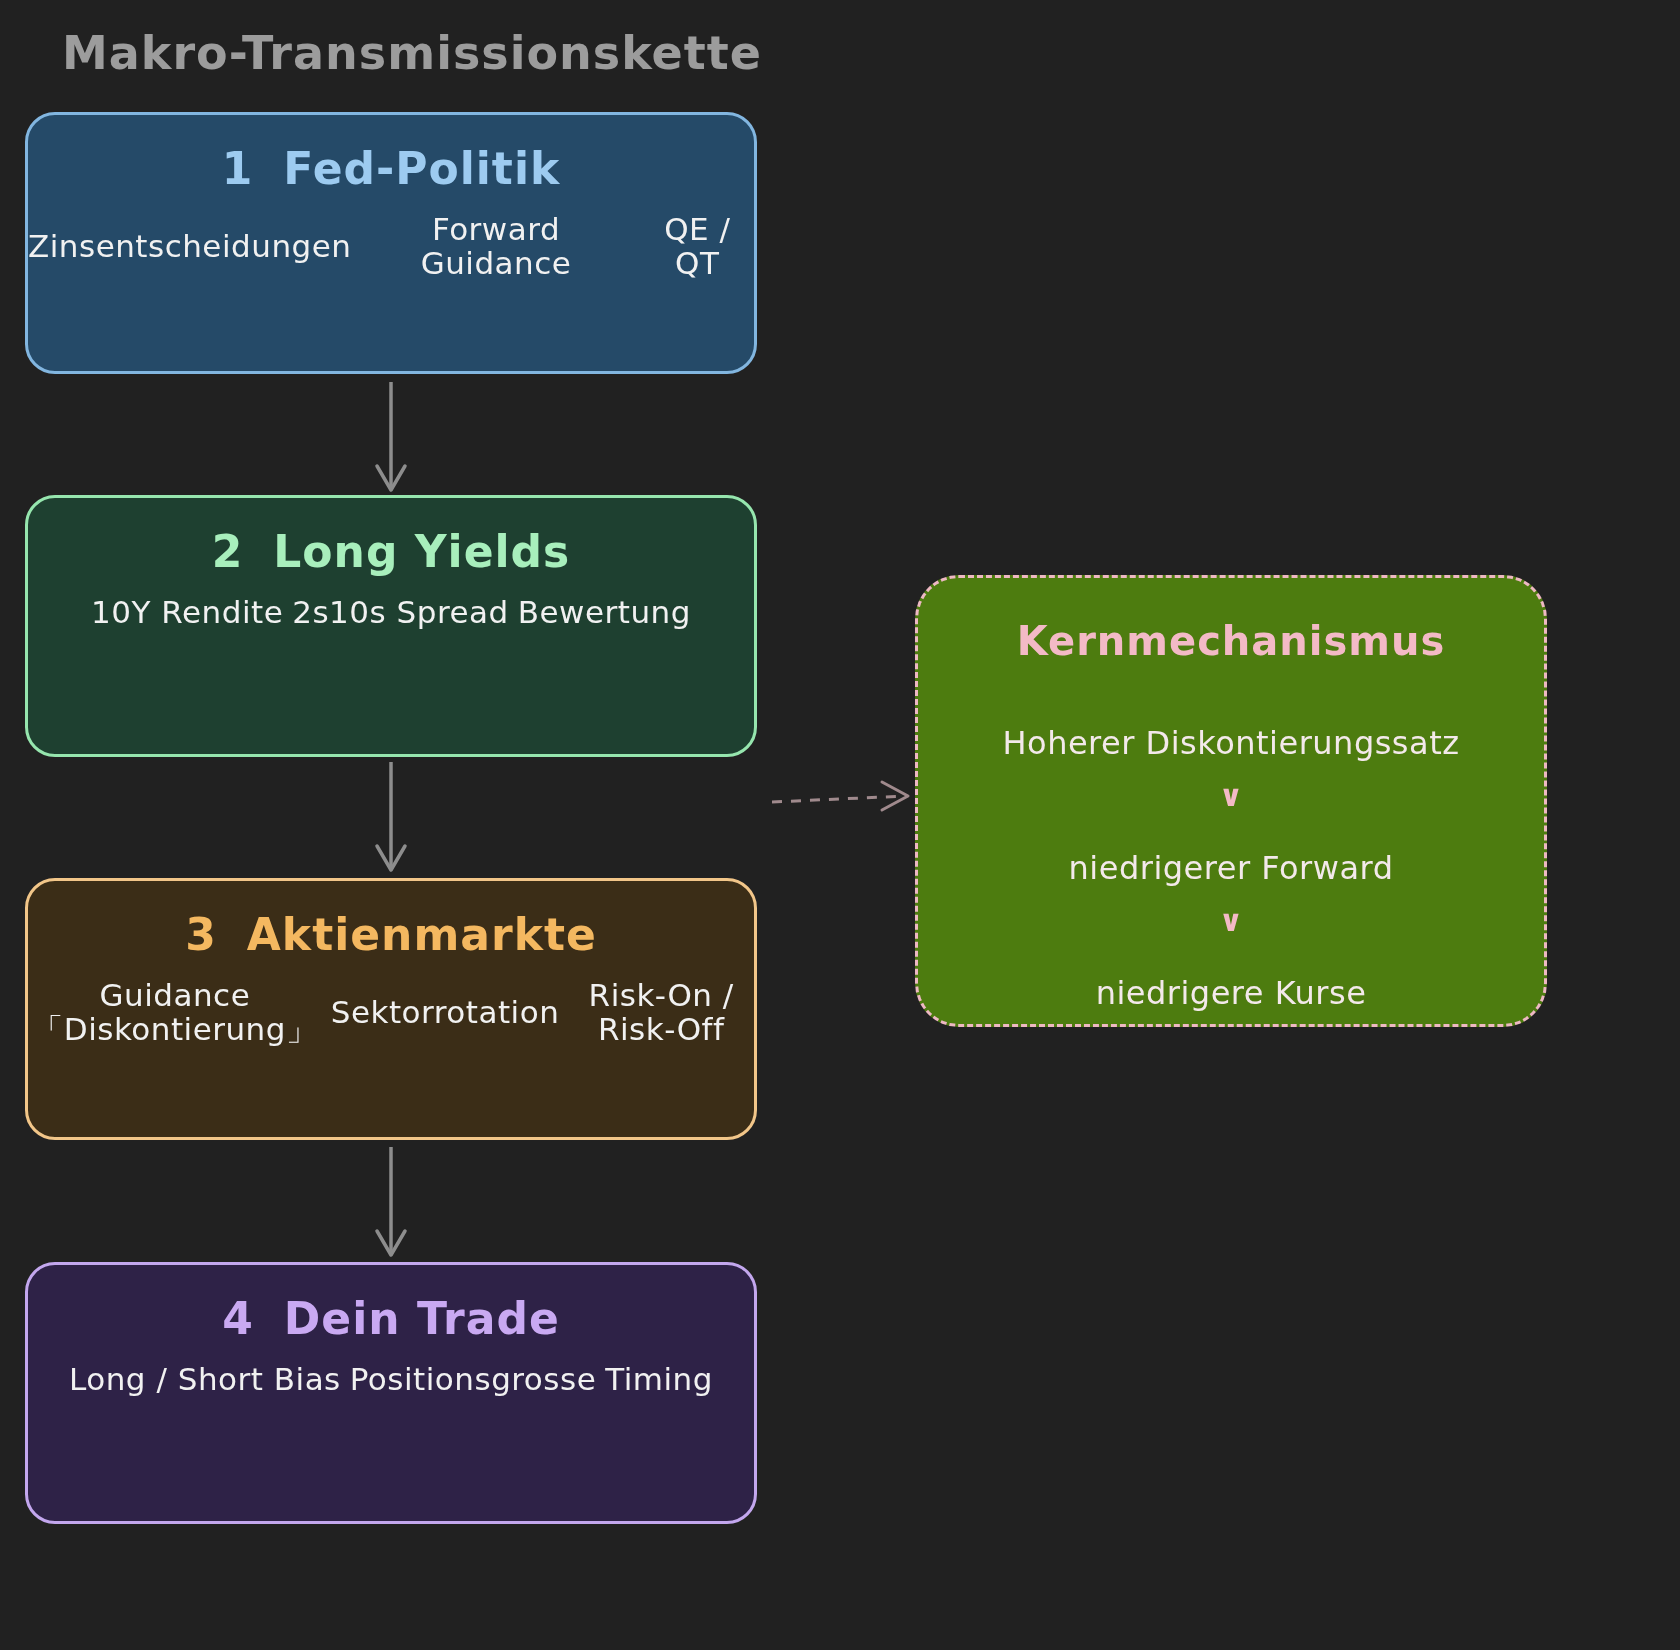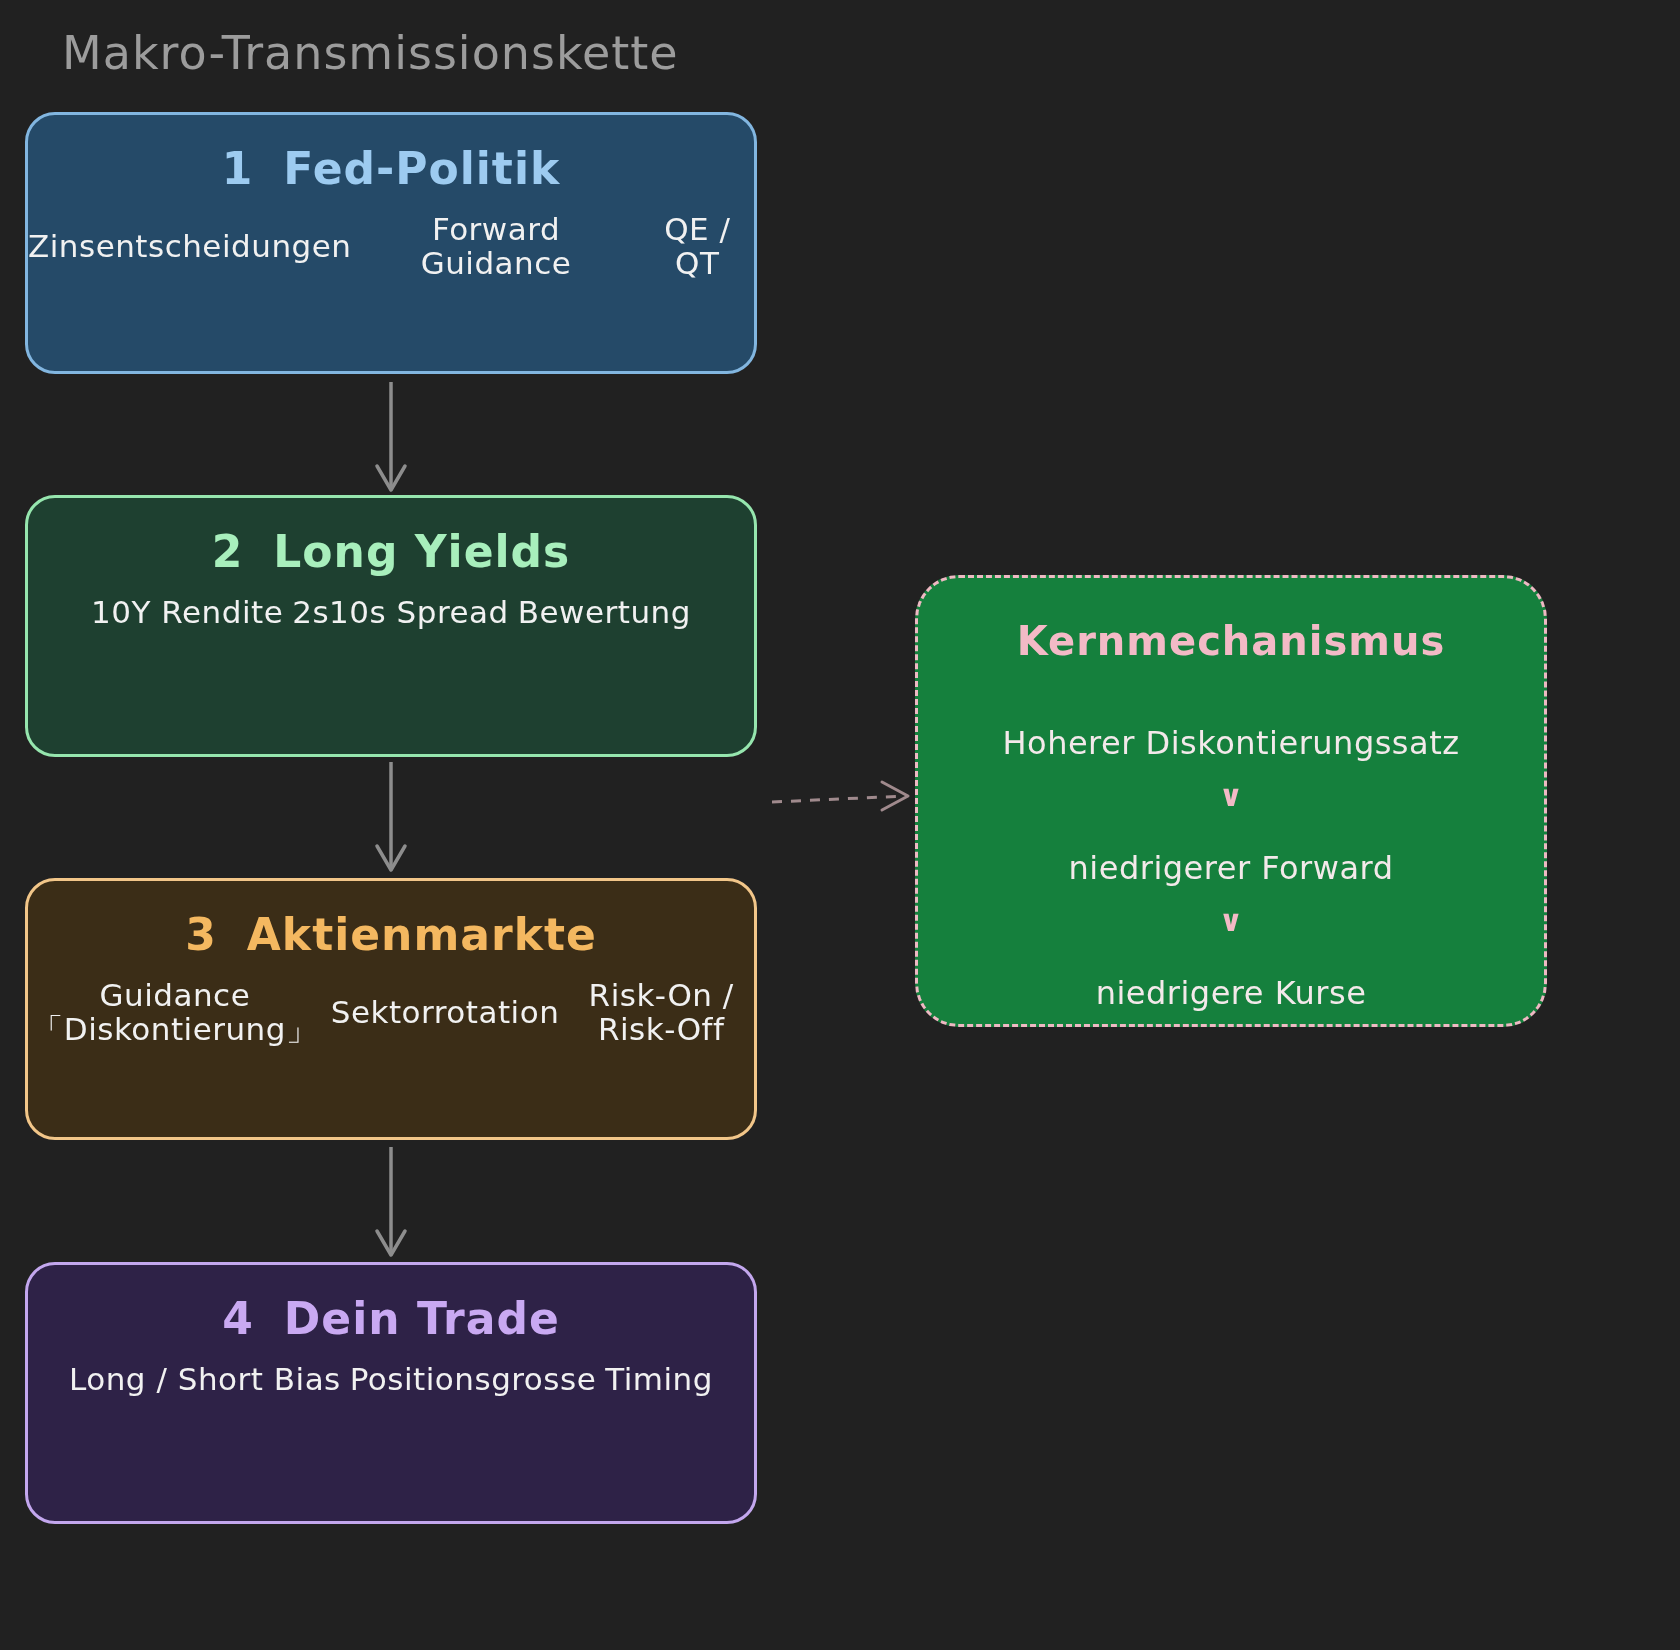--- a/index.html
+++ b/index.html
@@ -16,21 +16,21 @@
     position: relative;
     width: 1680px;
     height: 1650px;
   }
 
   .diagram-title {
     position: absolute;
     left: 62px;
     top: 26px;
     font-size: 46px;
-    font-weight: 400;
+    font-weight: 700;
     color: #9c9c9c;
     letter-spacing: 1px;
   }
 
   
   .node {
     position: absolute;
     left: 25px;
     width: 732px;
     height: 262px;
@@ -189,21 +189,21 @@
       <div class="node-line">Positionsgrosse</div>
       <div class="node-line">Timing</div>
     </div>
   </div>
 
   <svg class="arrow arrow-side" viewBox="0 0 150 64">
     <line x1="4" y1="34" x2="138" y2="28" stroke="#a08a8d" stroke-width="3" stroke-dasharray="10 9"></line>
     <polyline points="114,14 140,28 114,42" fill="none" stroke="#a08a8d" stroke-width="3" stroke-linecap="round" stroke-linejoin="round"></polyline>
   </svg>
 
-  <div class="side-box" style="background-color: #15803d; border-color: rgb(238, 185, 195); --accent: #f3bac6;">
+  <div class="side-box" style="background-color: #4d7c0f; border-color: rgb(238, 185, 195); --accent: #f3bac6;">
     <div class="side-title">Kernmechanismus</div>
     <div class="side-line">Hoherer Diskontierungssatz</div>
     <div class="side-chevron">∨</div>
     <div class="side-line">niedrigerer Forward</div>
     <div class="side-chevron">∨</div>
     <div class="side-line">niedrigere Kurse</div>
   </div>
 
 </div>
 

